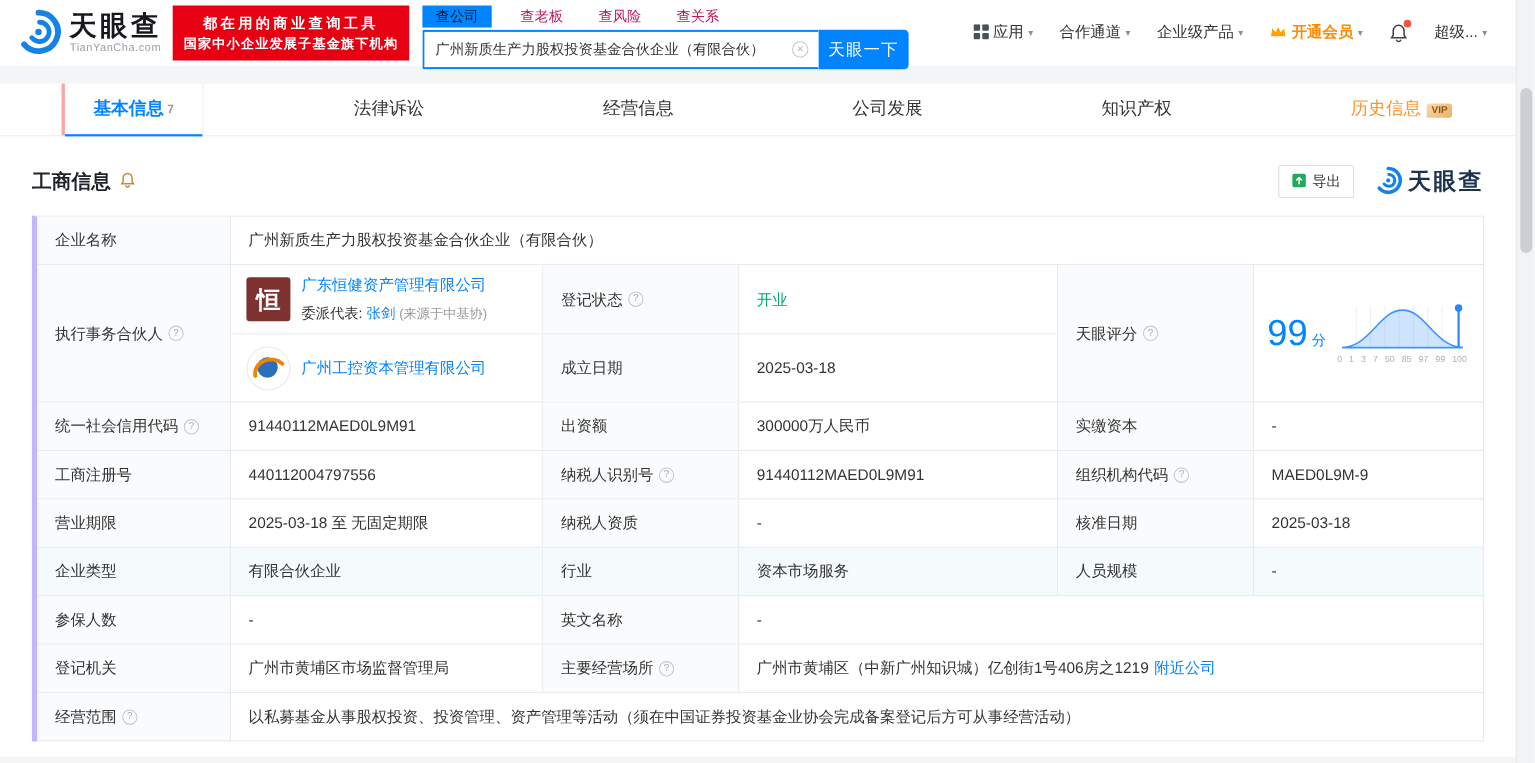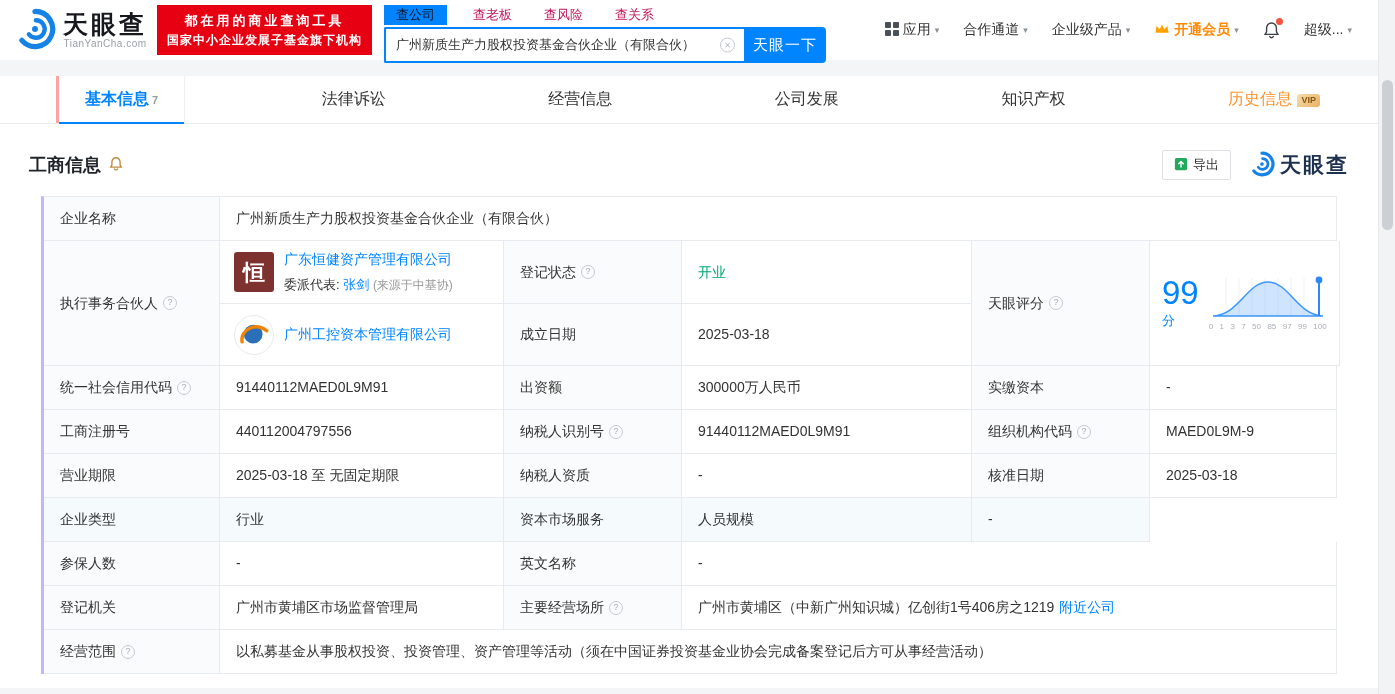--- a/index.html
+++ b/index.html
@@ -61,21 +61,21 @@
   .content { padding-bottom:14px; }
   .section-head { display:flex; align-items:center; padding:26px 29px 16px 29px; }
   .section-title { font-size:18px; font-weight:bold; color:#1f2329; margin-right:8px; }
   .export-btn { margin-left:auto; display:flex; align-items:center; gap:5px; background:#fff;
     border:1px solid #dcdfe3; border-radius:2px; padding:5px 11px; font-size:13px; color:#333; cursor:pointer;
     font-family:"Liberation Sans","DejaVu Sans",sans-serif; }
   .watermark { display:flex; align-items:center; gap:5px; margin-left:18px; }
   .wm-text { font-size:21px; font-weight:bold; color:#1d3150; letter-spacing:2px; }
 
   
-  .grid-table { margin:0 41px; border-top:1px solid #e7eaee; border-left:3px solid #c4b5fd; background:#fff; }
+  .grid-table { margin:0 29px; border-top:1px solid #e7eaee; border-left:5px solid #c4b5fd; background:#fff; }
   .row { display:grid; grid-template-columns:176px 284px 178px 290px 178px 1fr; }
   .cell { border-right:1px solid #e7eaee; border-bottom:1px solid #e7eaee; padding:11px 16px;
     display:flex; align-items:center; gap:5px; min-height:43px; line-height:1.5; color:#333; }
   .lbl { background:#fafbfc; }
   .span-all { grid-column:2 / 7; }
   .span-right { grid-column:4 / 7; }
   .hover-row .cell { background:#f5fafd; }
   .help { width:14px; height:14px; min-width:14px; border:1px solid #c6cbd2; border-radius:50%;
     color:#a7adb6; font-size:9px; display:inline-flex; align-items:center; justify-content:center;
     font-style:normal; cursor:pointer; }
@@ -369,20 +369,21 @@
       <div class="cell lbl">营业期限</div>
       <div class="cell">2025-03-18 至 无固定期限</div>
       <div class="cell lbl">纳税人资质</div>
       <div class="cell">-</div>
       <div class="cell lbl">核准日期</div>
       <div class="cell">2025-03-18</div>
     </div>
 
     <div class="row hover-row">
       <div class="cell lbl">企业类型</div>
+      <div class="cell">有限合伙企业</div>
       <div class="cell lbl">行业</div>
       <div class="cell">资本市场服务</div>
       <div class="cell lbl">人员规模</div>
       <div class="cell">-</div>
     </div>
 
     <div class="row">
       <div class="cell lbl">参保人数</div>
       <div class="cell">-</div>
       <div class="cell lbl">英文名称</div>

